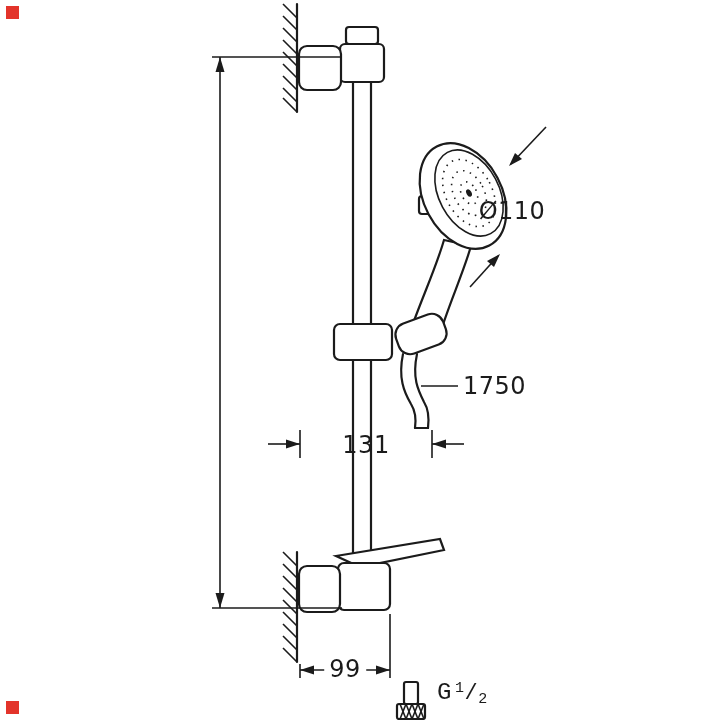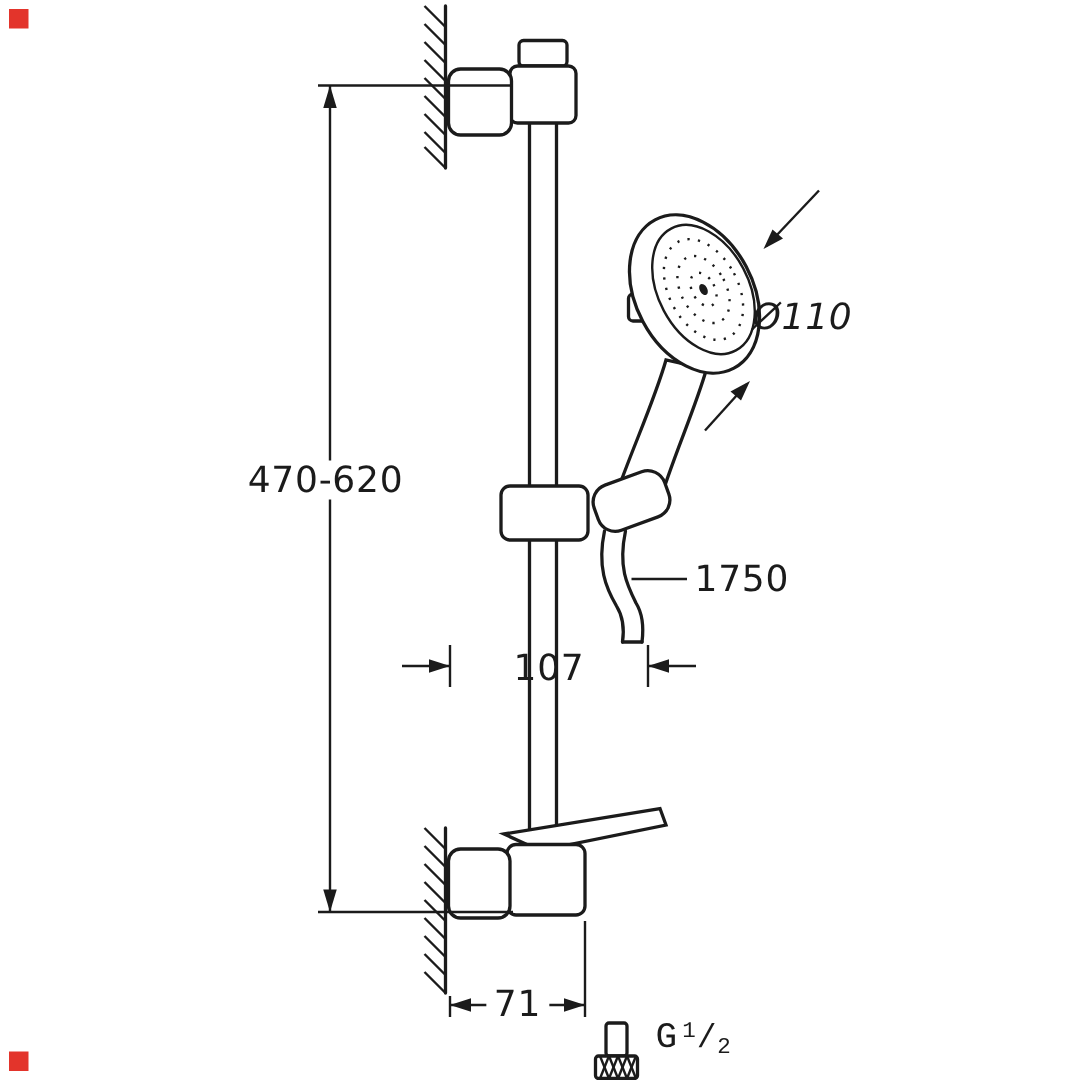--- a/index.html
+++ b/index.html
@@ -152,23 +152,22 @@
     <g>
       <line class="thin" x1="390" y1="614" x2="390" y2="678"></line>
       <line class="thin" x1="300" y1="664" x2="300" y2="678"></line>
       <line class="thin" x1="300" y1="670" x2="390" y2="670"></line>
       <polygon class="ar" points="300,670 314,665.5 314,674.5"></polygon>
       <polygon class="ar" points="390,670 376,665.5 376,674.5"></polygon>
     </g>
 
   </svg>
 
-  <div class="label bg" style="left:217px;top:320px;">470-620</div>
-  <div class="label" style="left:535px;top:211px;font-style:italic;">Ø110</div>
+  <div class="label" style="left:512px;top:211px;">Ø110</div>
   <div class="label left-anchor" style="left:463px;top:386px;text-align:right;">1750</div>
-  <div class="label" style="left:366px;top:445px;">107</div>
-  <div class="label bg" style="left:345px;top:669px;">71</div>
+  <div class="label" style="left:366px;top:445px;">131</div>
+  <div class="label bg" style="left:345px;top:669px;">99</div>
 
   <div class="label left-anchor thread" style="left:437px;top:693px;font-family:Liberation Mono, monospace;">
     <span>G</span><span class="sup">1</span><span class="slash">/</span><span class="sub">2</span>
   </div>
 
 </div>
 
 </body></html>

